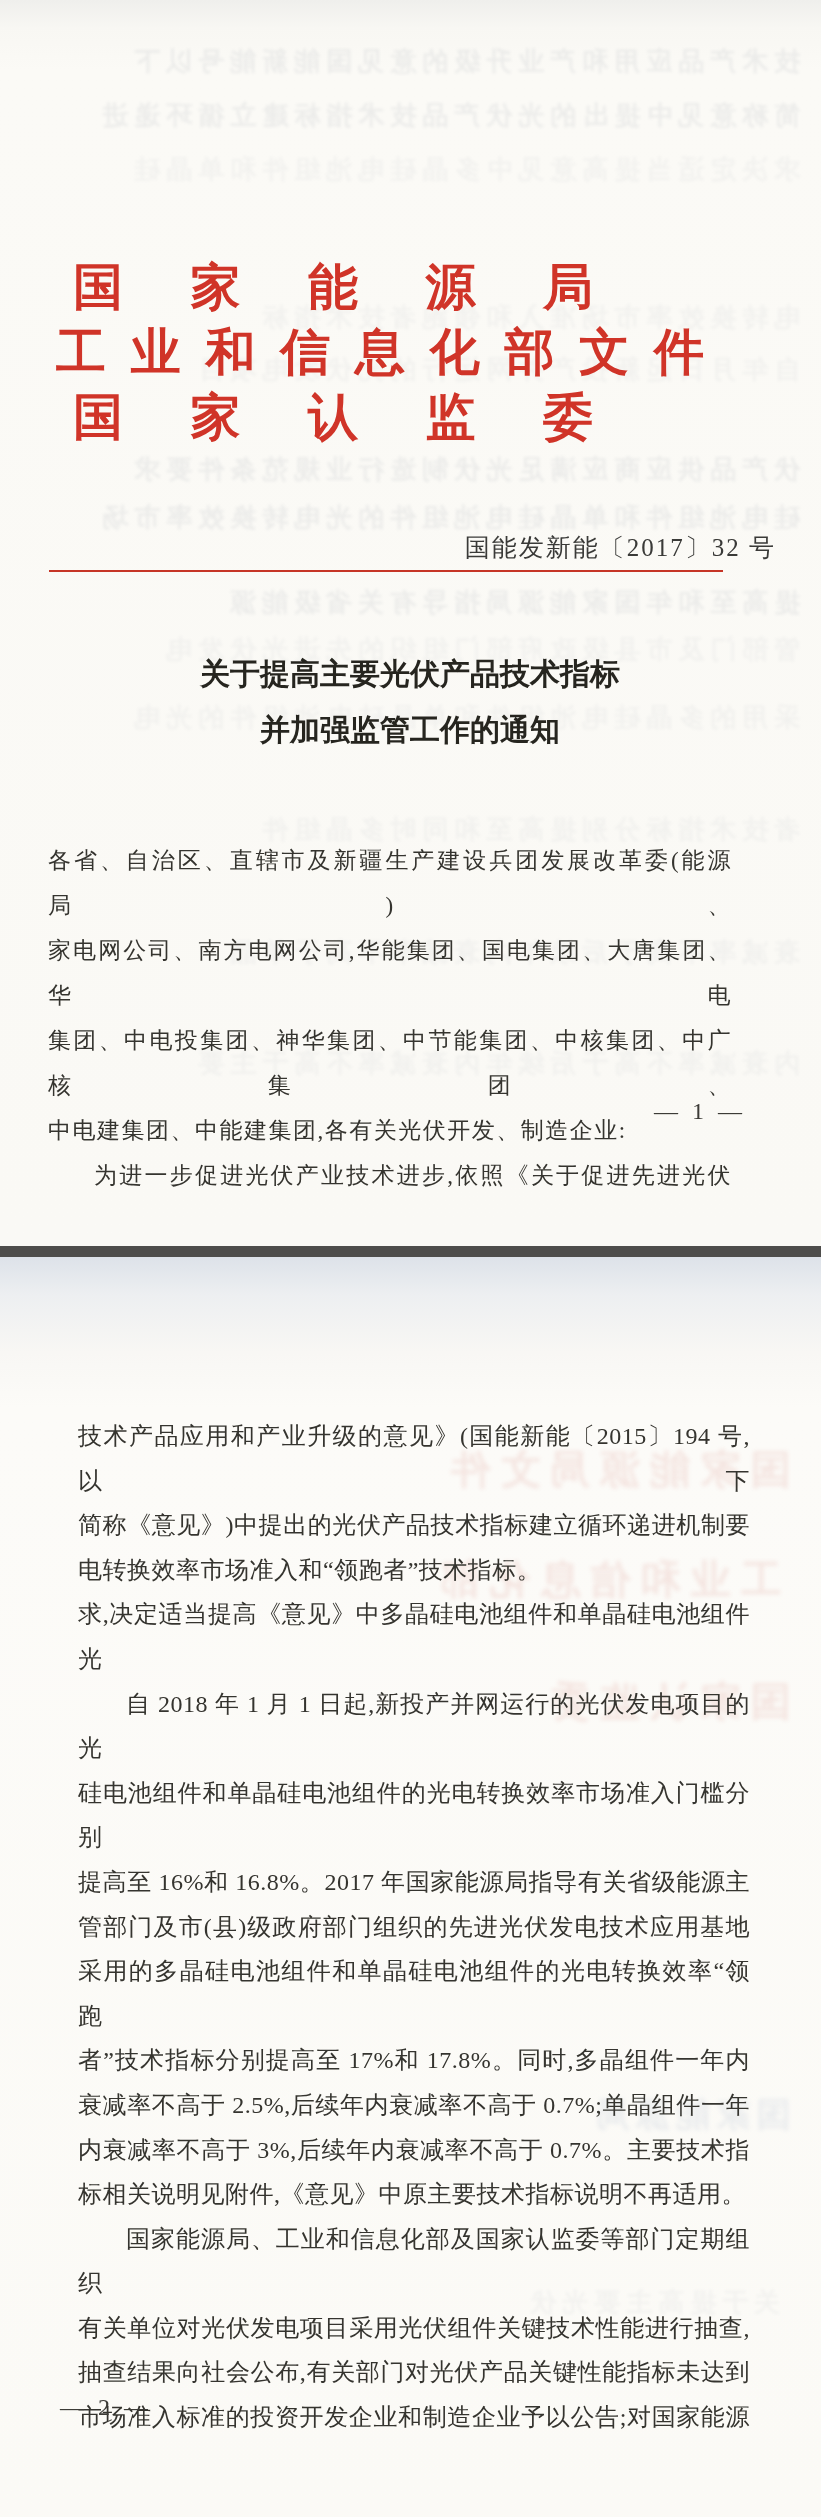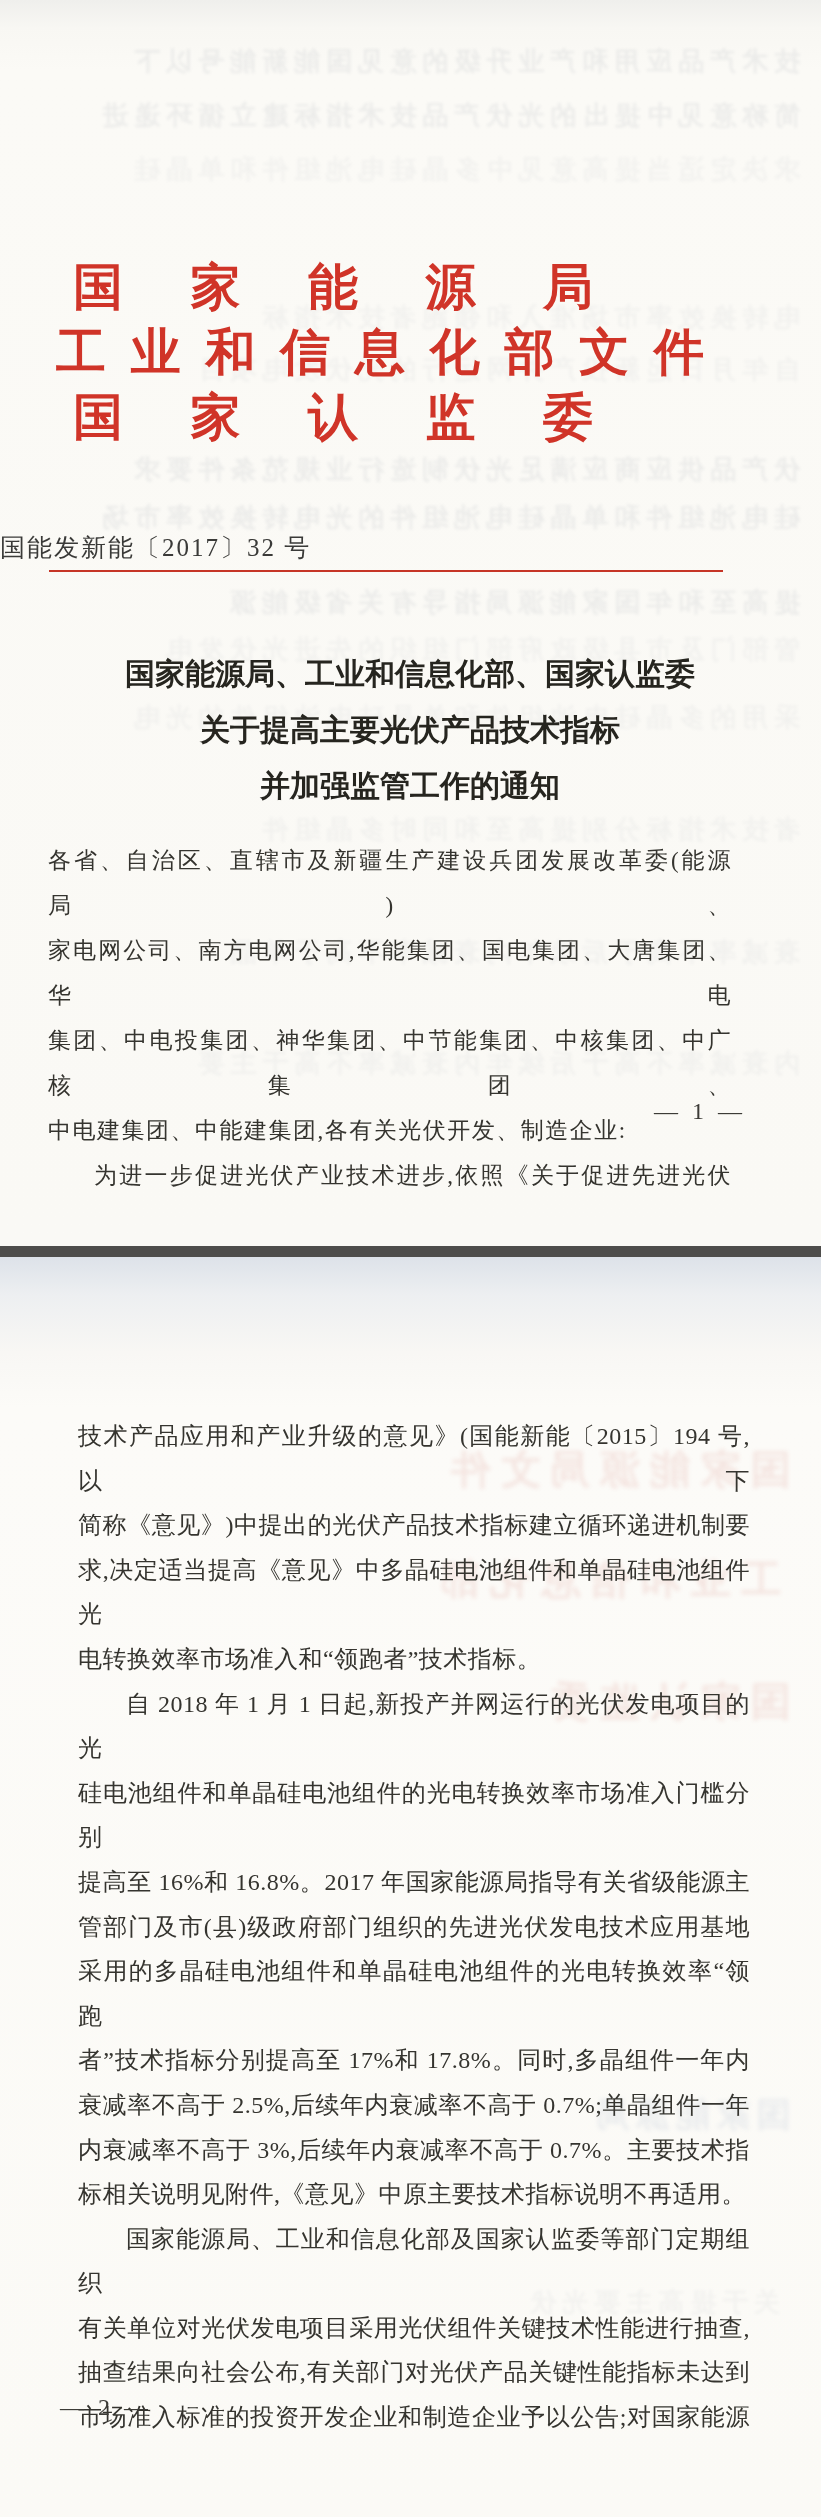--- a/index.html
+++ b/index.html
@@ -13,21 +13,21 @@
   #separator{position:absolute;left:0;top:1246px;width:821px;height:11px;background:#4e4d4b;}
   #page2{top:1257px;height:1260px;background:linear-gradient(180deg,#dde2e9 0px,#edeff1 38px,#f8f7f4 95px,#fcfbf8 150px,#fbfaf6 100%);}
 
   
   .hdr{position:absolute;display:flex;justify-content:space-between;
        color:#d03428;font-weight:bold;font-size:50px;line-height:1;}
   #hdr1{left:73px;top:262px;width:520px;}
   #hdr2{left:56px;top:327px;width:648px;}
   #hdr3{left:73px;top:392px;width:520px;}
 
-  .docnum{position:absolute;left:0;top:531px;width:776px;text-align:left;
+  .docnum{position:absolute;left:0;top:531px;width:776px;text-align:right;
           font-size:25px;color:#3a3a38;letter-spacing:2px;}
   .redrule{position:absolute;left:49px;top:570px;width:674px;height:2px;background:#c63526;}
 
   .title{position:absolute;left:40px;top:646px;width:740px;text-align:center;
          font-weight:bold;font-size:30px;line-height:56px;color:#26251f;}
 
   .bodyblock{position:absolute;color:#35342f;}
   #p1body{left:48px;top:838px;width:684px;font-size:23px;line-height:45px;letter-spacing:1.5px;}
   #p2body{left:78px;top:1414px;width:672px;font-size:24px;line-height:44.6px;letter-spacing:0.5px;}
   .line{text-align:justify;}
@@ -88,21 +88,20 @@
       <span>家</span>
       <span>认</span>
       <span>监</span>
       <span>委</span>
     </div>
 
   <div class="docnum">国能发新能〔2017〕32 号</div>
   <div class="redrule"></div>
 
   <div class="title">
-    <div>国家能源局、工业和信息化部、国家认监委</div>
     <div>关于提高主要光伏产品技术指标</div>
     <div>并加强监管工作的通知</div>
   </div>
 
   <div class="bodyblock" id="p1body">
     <div class="line jl">各省、自治区、直辖市及新疆生产建设兵团发展改革委(能源局)、</div>
     <div class="line jl">家电网公司、南方电网公司,华能集团、国电集团、大唐集团、华电</div>
     <div class="line jl">集团、中电投集团、神华集团、中节能集团、中核集团、中广核集团、</div>
     <div class="line">中电建集团、中能建集团,各有关光伏开发、制造企业:</div>
     <div class="line ind jl">为进一步促进光伏产业技术进步,依照《关于促进先进光伏</div>
@@ -118,22 +117,22 @@
   <div class="bleed bleedpink" style="left:360px;top:185px;width:430px;">国家能源局文件</div>
   <div class="bleed bleedpink" style="left:280px;top:295px;width:500px;">工业和信息化部</div>
   <div class="bleed bleedpink" style="left:420px;top:417px;width:370px;">国家认监委</div>
   <div class="bleed bleedblue" style="left:400px;top:835px;width:390px;">国家能源局</div>
   <div class="bleed faint" style="left:360px;top:1028px;width:420px;">关于提高主要光伏</div>
 </div>
 
 <div class="bodyblock" id="p2body">
   <div class="line jl">技术产品应用和产业升级的意见》(国能新能〔2015〕194 号,以下</div>
   <div class="line jl">简称《意见》)中提出的光伏产品技术指标建立循环递进机制要</div>
+  <div class="line">电转换效率市场准入和“领跑者”技术指标。</div>
   <div class="line jl">求,决定适当提高《意见》中多晶硅电池组件和单晶硅电池组件光</div>
-  <div class="line">电转换效率市场准入和“领跑者”技术指标。</div>
   <div class="line ind jl">自 2018 年 1 月 1 日起,新投产并网运行的光伏发电项目的光</div>
   <div class="line jl">硅电池组件和单晶硅电池组件的光电转换效率市场准入门槛分别</div>
   <div class="line jl">提高至 16%和 16.8%。2017 年国家能源局指导有关省级能源主</div>
   <div class="line jl">管部门及市(县)级政府部门组织的先进光伏发电技术应用基地</div>
   <div class="line jl">采用的多晶硅电池组件和单晶硅电池组件的光电转换效率“领跑</div>
   <div class="line jl">者”技术指标分别提高至 17%和 17.8%。同时,多晶组件一年内</div>
   <div class="line jl">衰减率不高于 2.5%,后续年内衰减率不高于 0.7%;单晶组件一年</div>
   <div class="line jl">内衰减率不高于 3%,后续年内衰减率不高于 0.7%。主要技术指</div>
   <div class="line">标相关说明见附件,《意见》中原主要技术指标说明不再适用。</div>
   <div class="line ind jl">国家能源局、工业和信息化部及国家认监委等部门定期组织</div>

